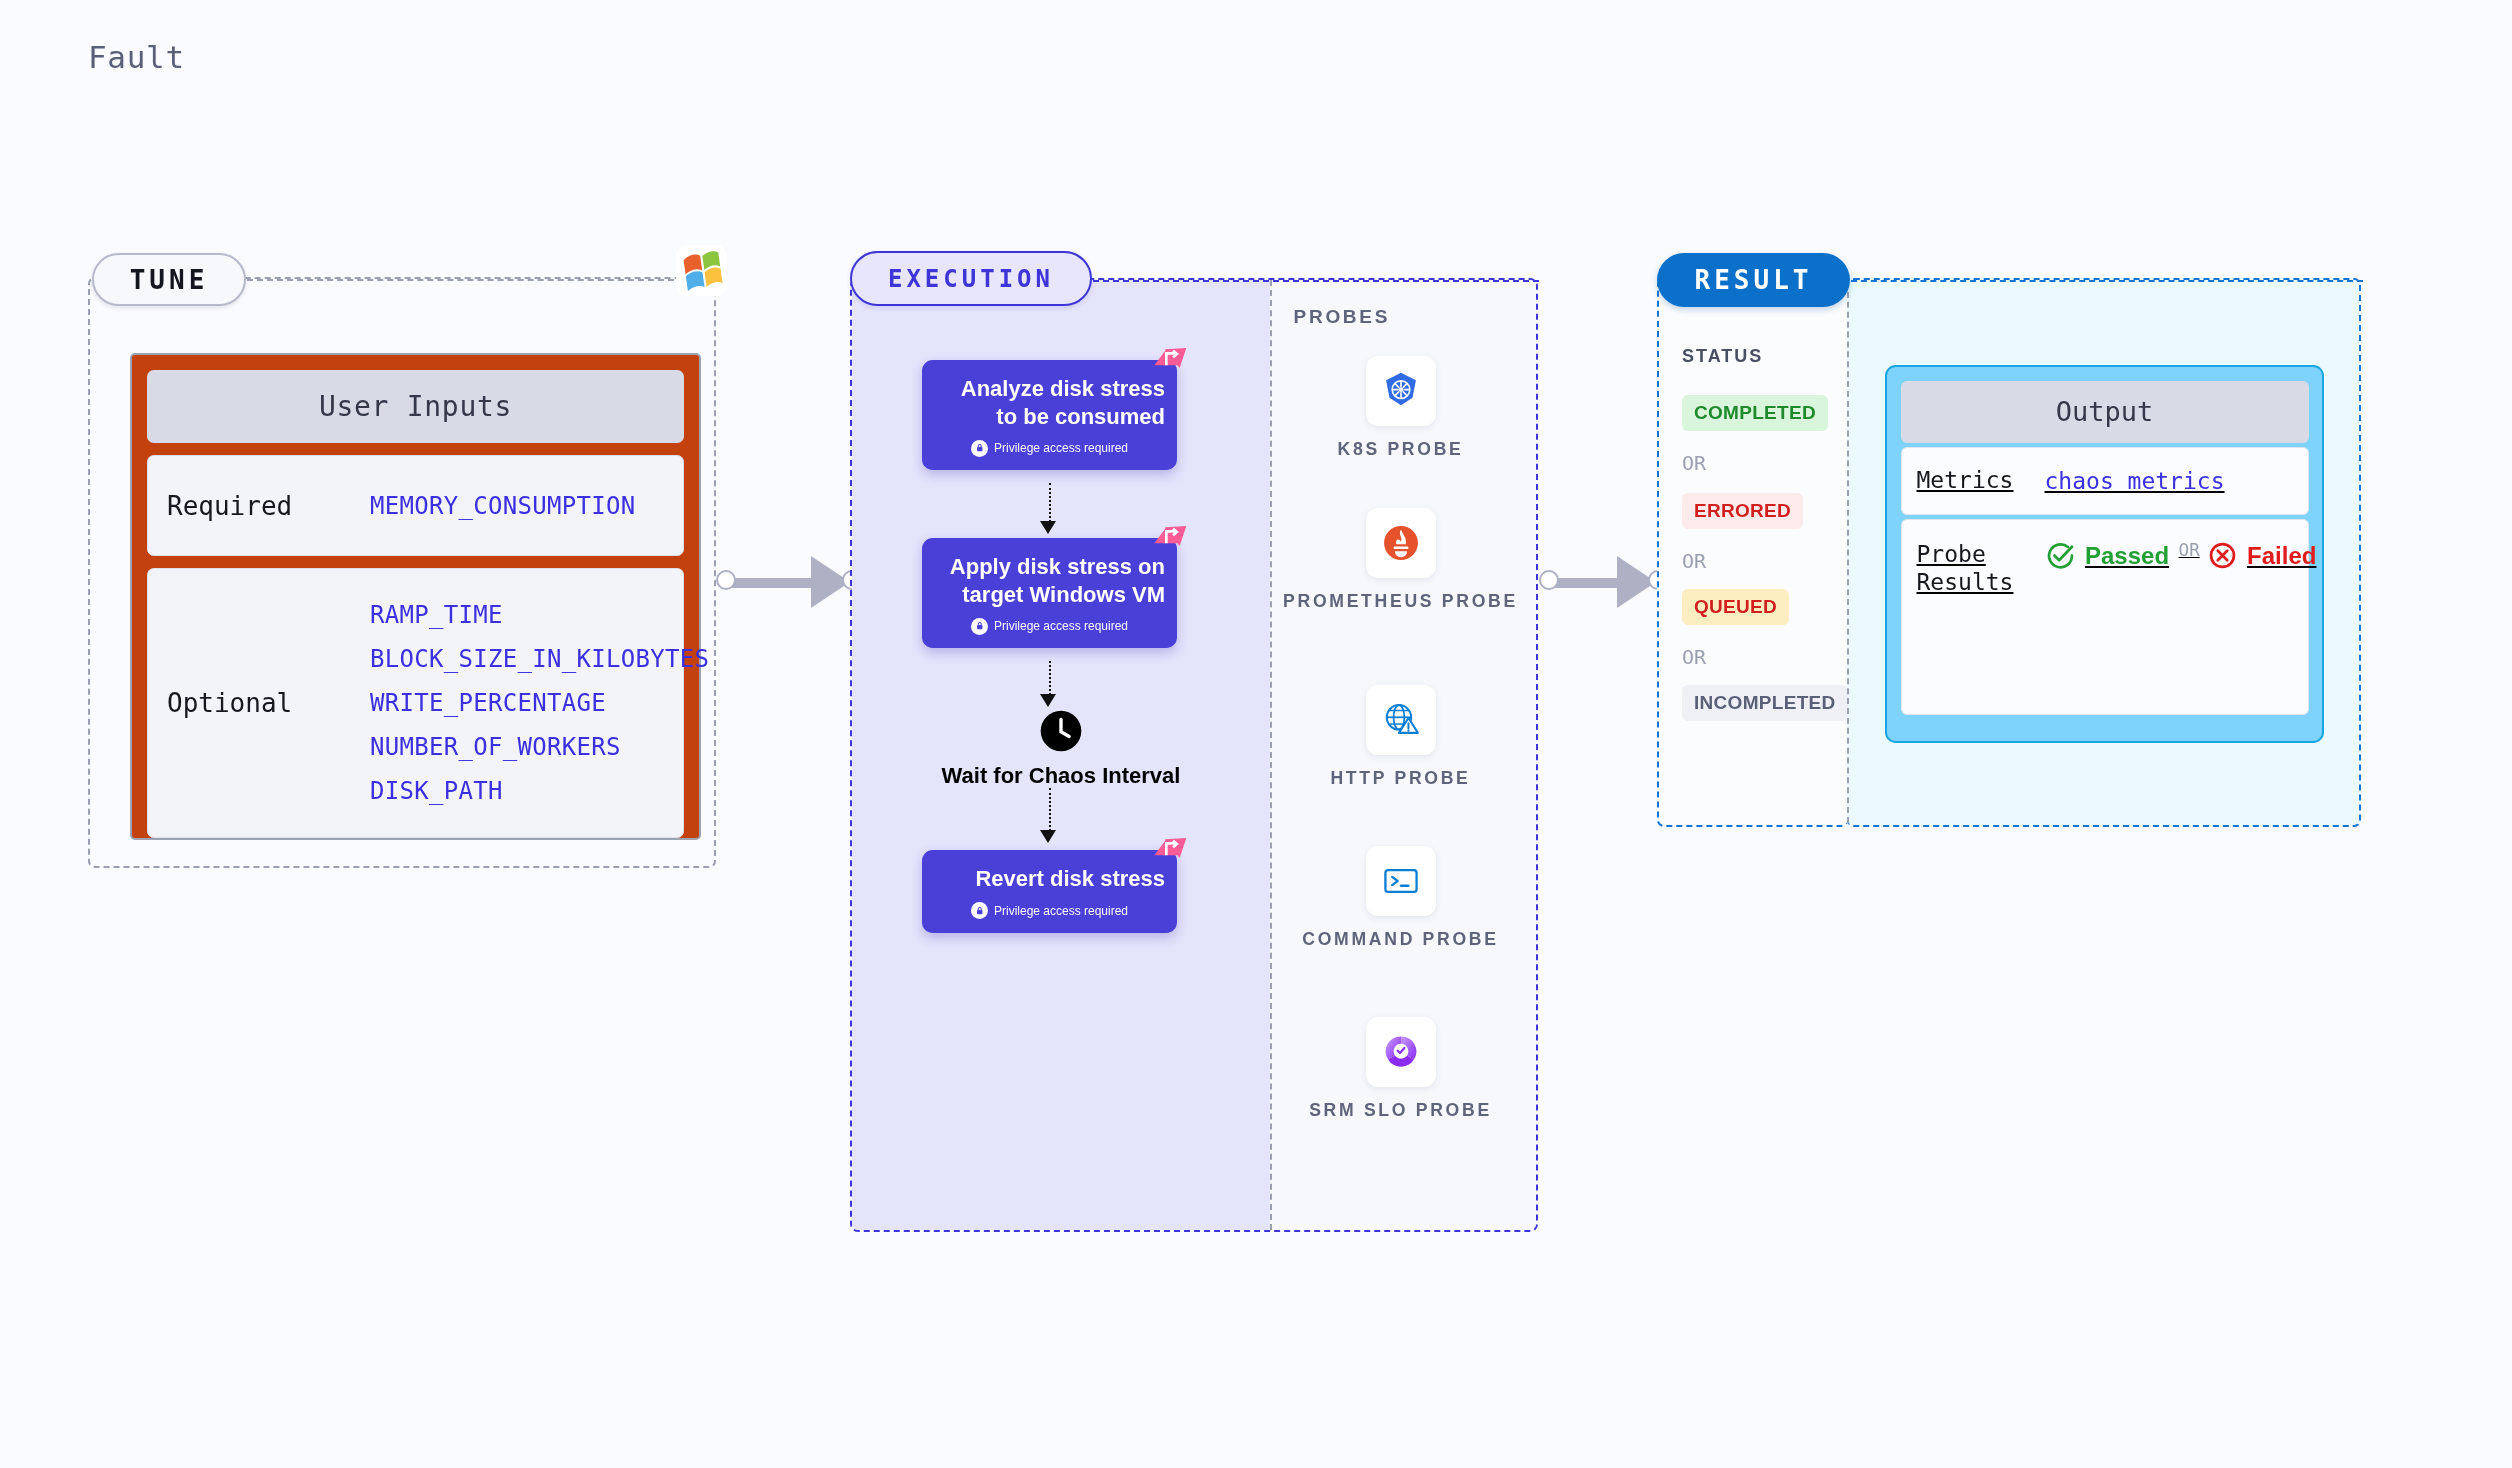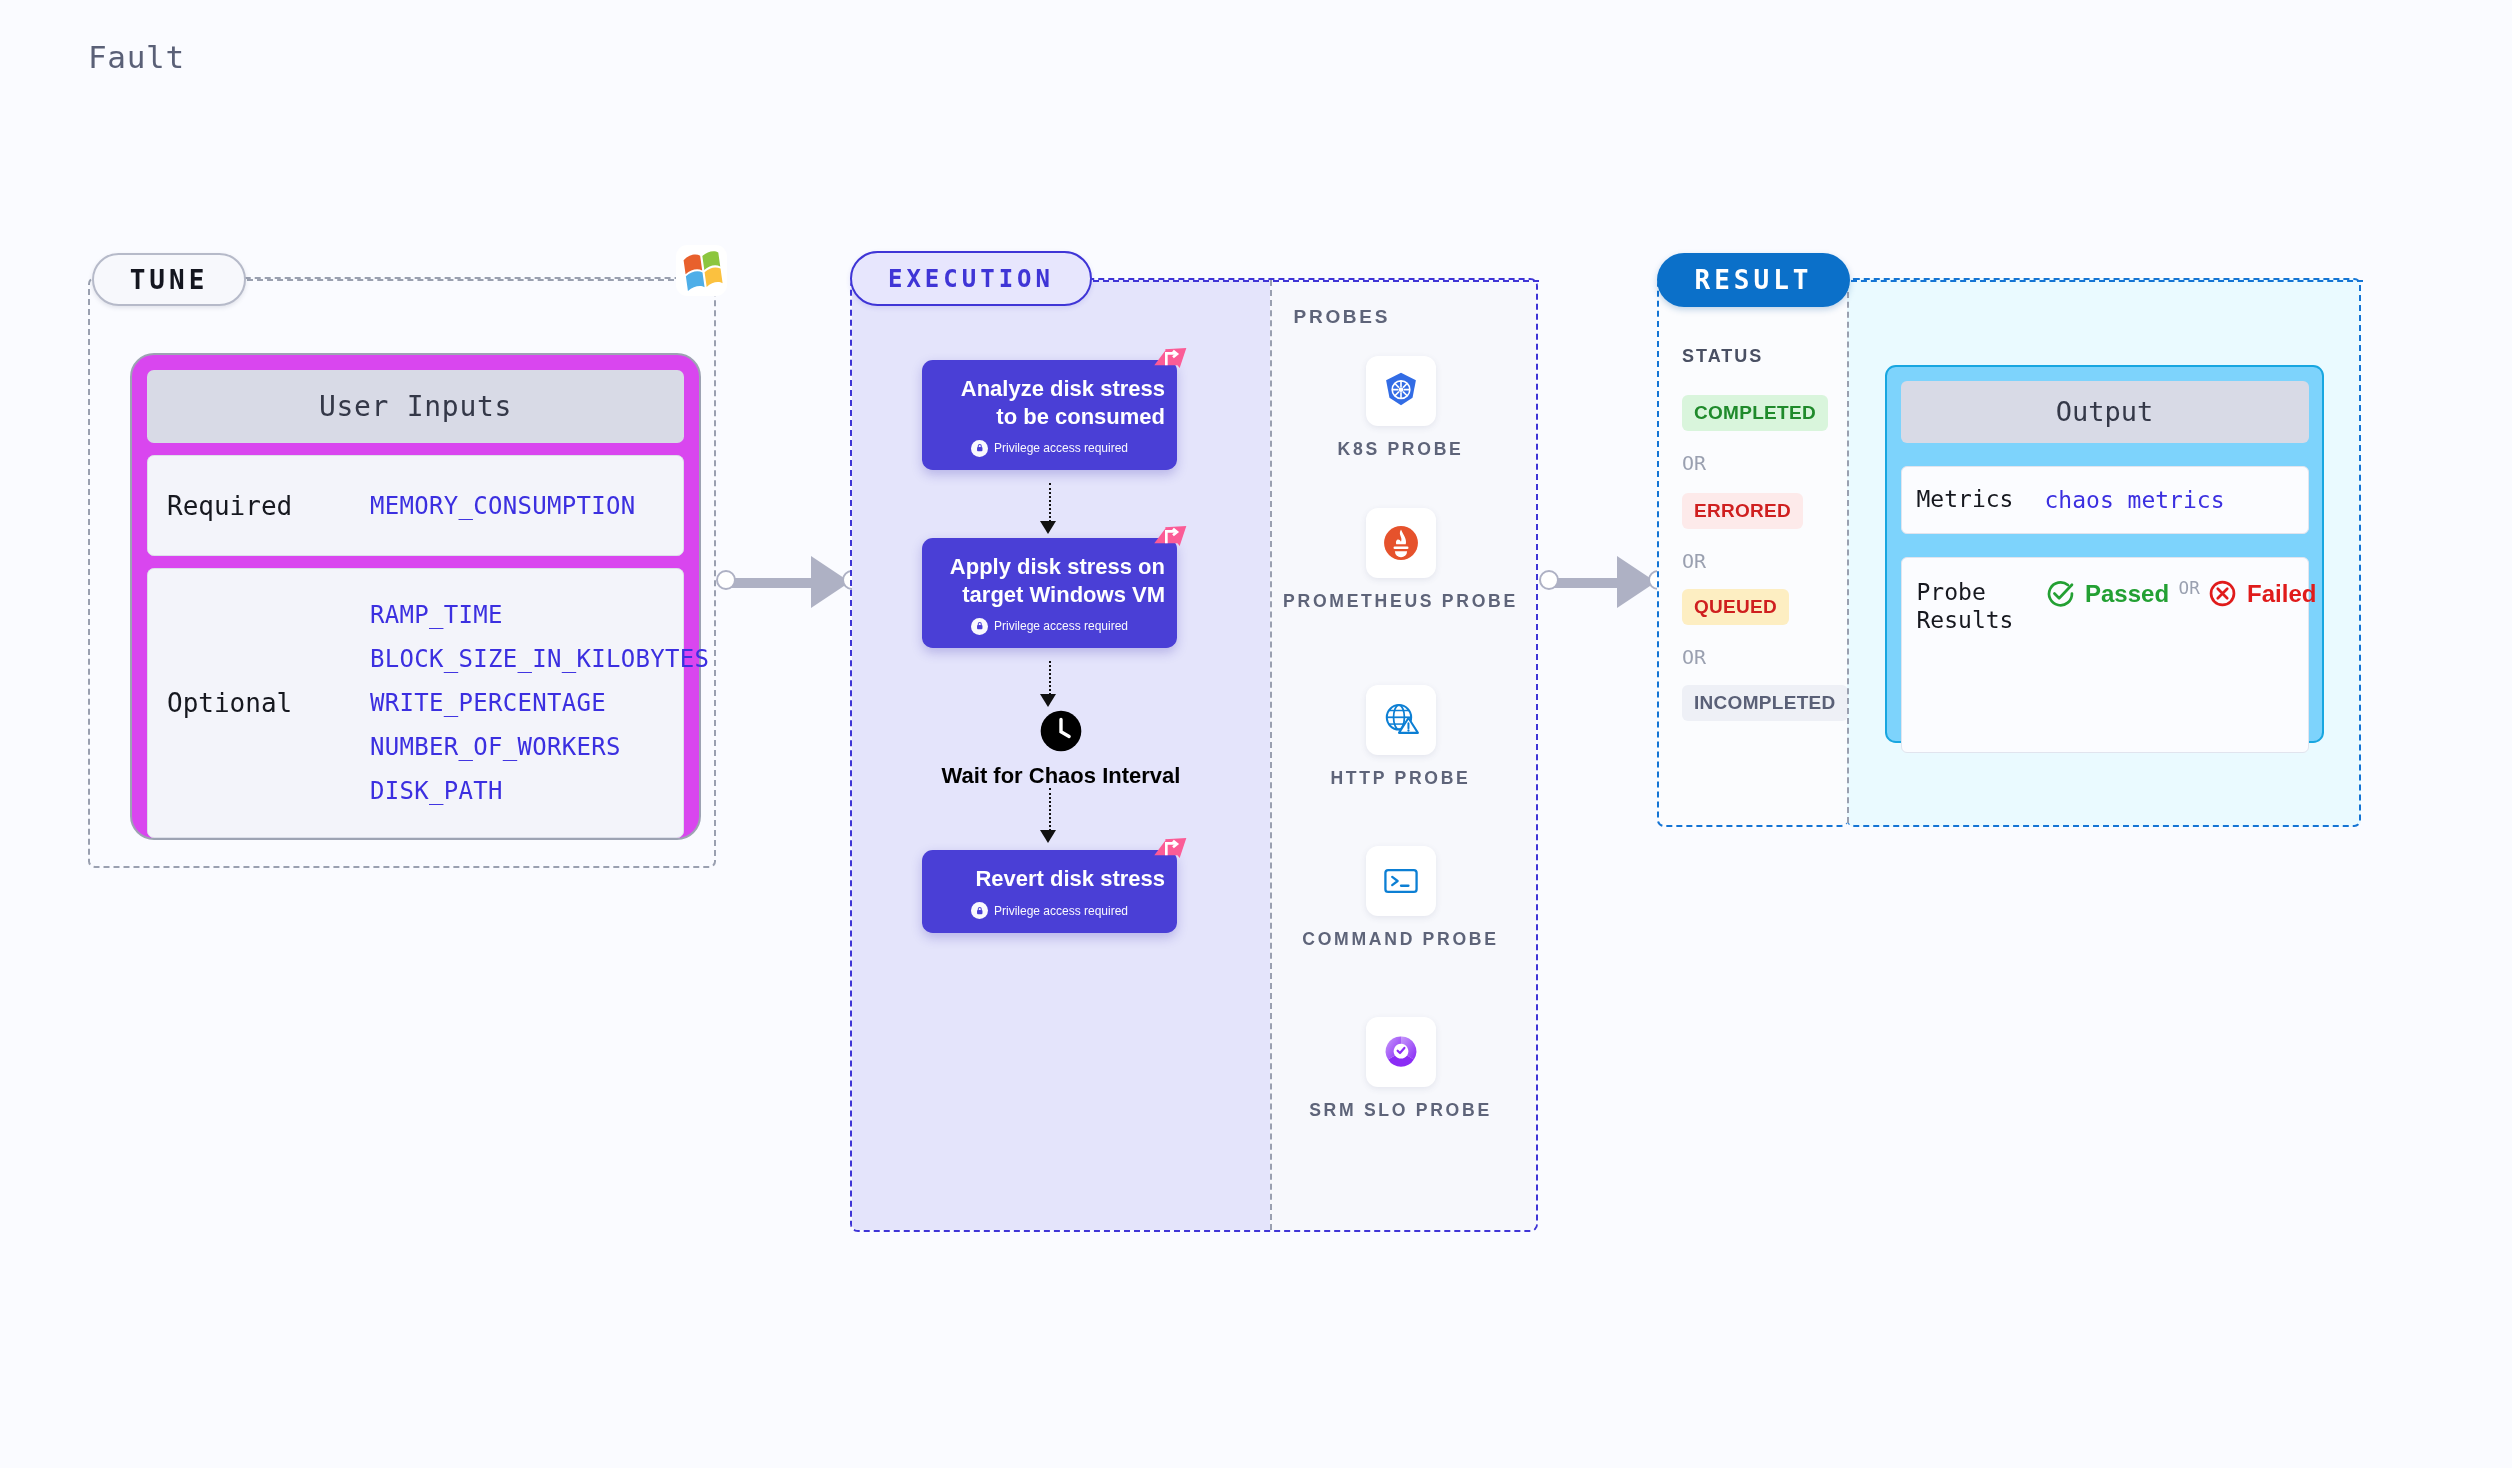--- a/index.html
+++ b/index.html
@@ -52,21 +52,21 @@
     box-shadow: 0 2px 4.7px rgba(60,70,100,.13);
   }
   .tune-dash-line {
     position: absolute; left: 247px; top: 279px; width: 437px; height: 0;
     border-top: 2px dashed #9aa0b0; z-index: 4;
   }
   #win-badge-top { position: absolute; left: 676px; top: 245px; z-index: 7; }
 
   .card-outer {
     position: absolute; left: 130px; top: 353px; width: 571px; height: 487px;
-    background: #d946ef; border: 2px solid #9da3b3; border-radius: 24px;
+    background: #c2410c; border: 2px solid #9da3b3; border-radius: 5px;
     padding: 15px;
   }
   .card-title {
     height: 73px; background: #d8dae6; border-radius: 6.8px;
     display: flex; align-items: center; justify-content: center;
     font-family: "DejaVu Sans Mono", monospace;
     font-size: 28px; color: #343848; letter-spacing: 0.7px;
   }
   .card-row {
     margin-top: 12px; background: #f3f4fa; border: 1.4px solid #dcdfe9;
@@ -209,22 +209,22 @@
     background: #7dd3fc; border: 2.7px solid #18a6e0; border-radius: 10.8px;
     padding: 13.5px;
   }
   .out-title {
     height: 62px; background: #d8dae6; border-radius: 6px;
     display: flex; align-items: center; justify-content: center;
     font-family: "DejaVu Sans Mono", monospace;
     font-size: 27px; color: #343848;
   }
   .out-row {
-    margin-top: 23px; background: #fbfcff; border: 1.4px solid #e1e4ee;
-    border-radius: 6px; display: flex; align-items: center; padding: 16px 15px;
+    margin-top: 4px; background: #fbfcff; border: 1.4px solid #e1e4ee;
+    border-radius: 6px; display: flex; align-items: center; padding: 16px 15px; text-decoration: underline;
   }
   .out-row-metrics { height: 68px; }
   .out-row-probe { height: 196px; align-items: flex-start; padding-top: 20px; }
   .out-label {
     font-family: "DejaVu Sans Mono", monospace;
     font-size: 23px; color: #16181f; width: 128px; flex: 0 0 128px;
     line-height: 1.25;
   }
   .out-metric-val {
     font-family: "DejaVu Sans Mono", monospace;

